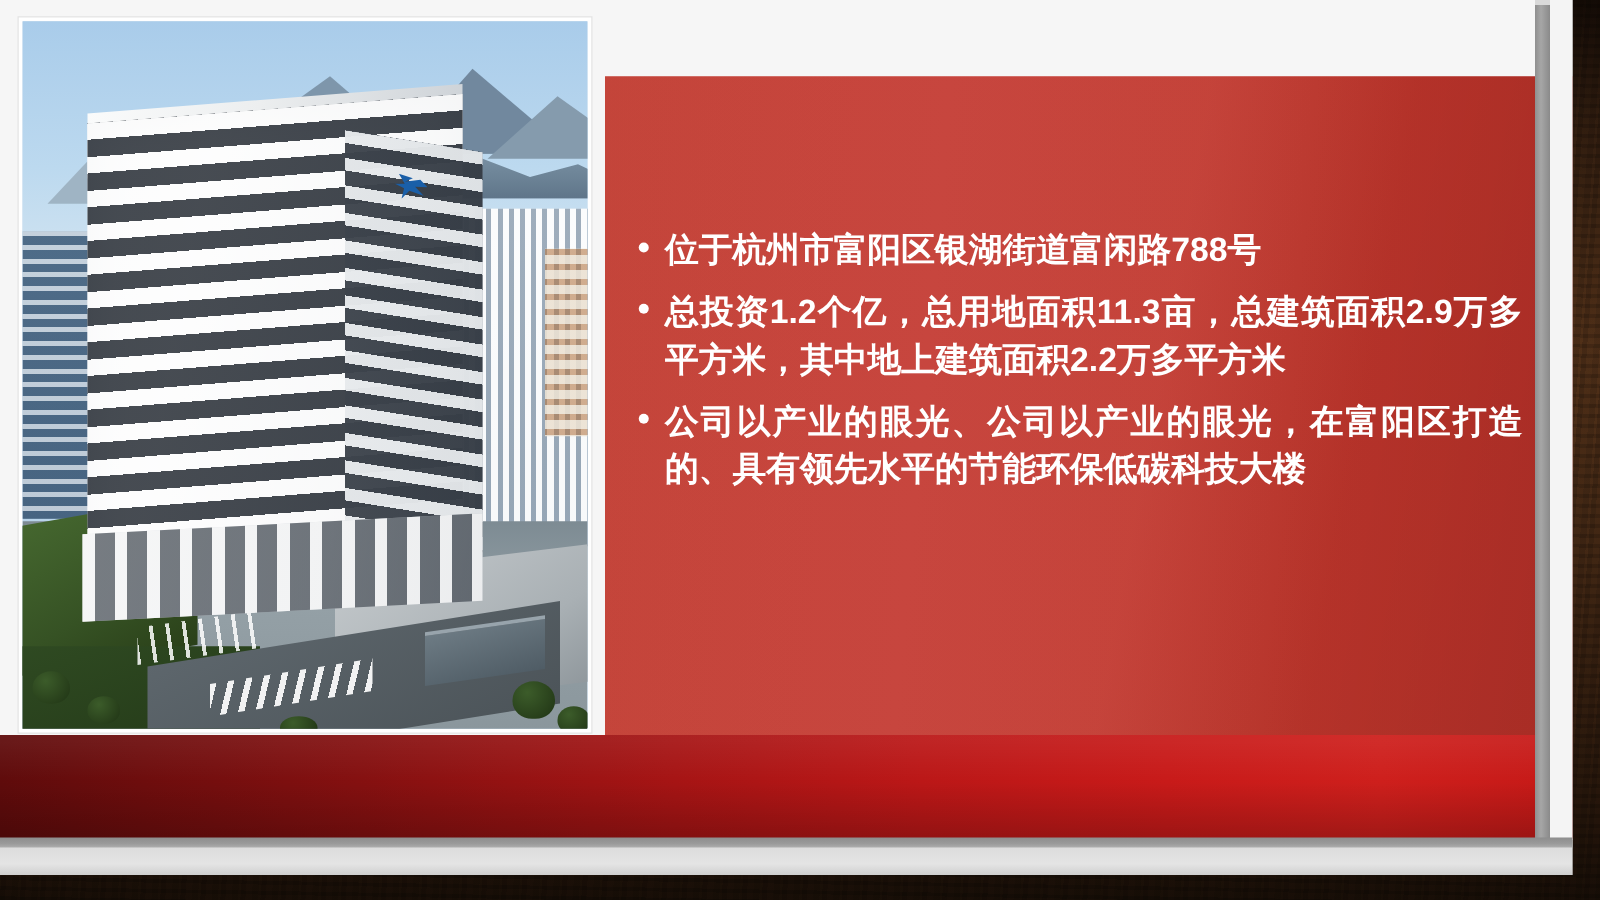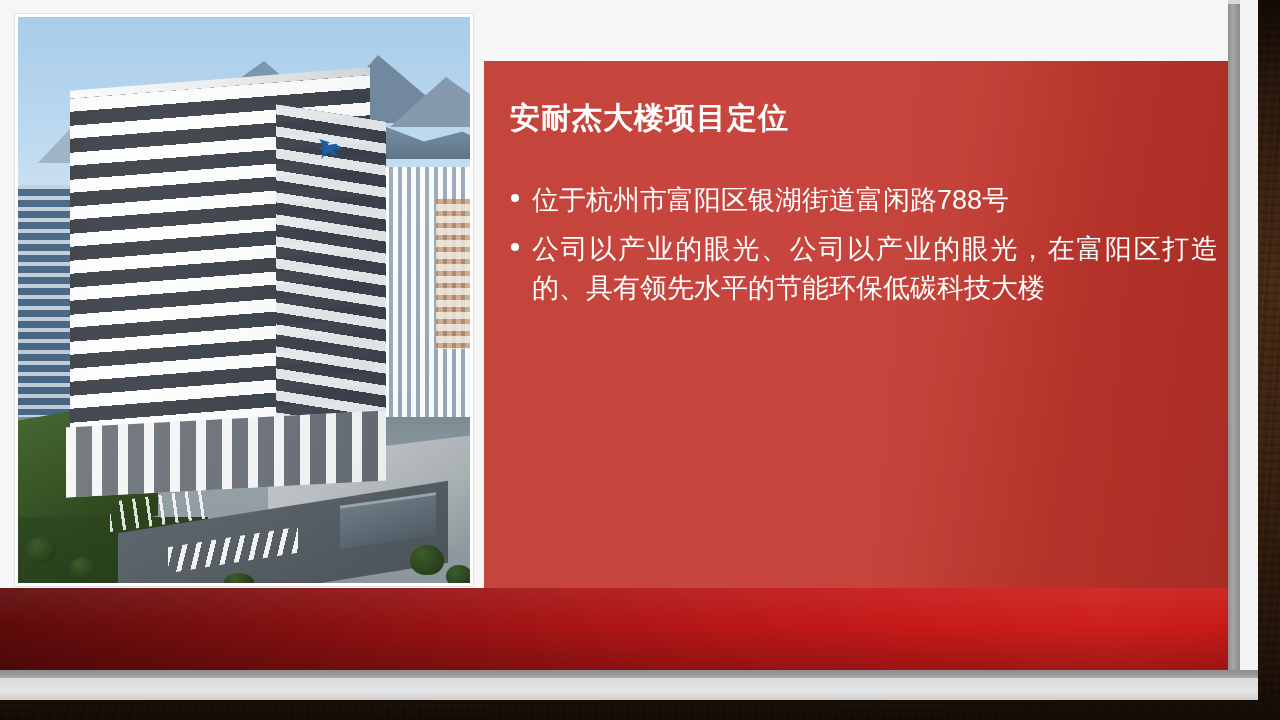--- a/index.html
+++ b/index.html
@@ -319,20 +319,21 @@
   }
 
   .bullets {
     position: absolute;
     left: 22px;
     top: 120px;
     width: 712px;
     margin: 0;
     padding: 0;
     list-style: none;
+    font-weight: bold;
   }
   .bullet {
     position: relative;
     color: #ffffff;
     font-size: 27px;
     line-height: 1.42;
     padding-left: 26px;
     margin-bottom: 11px;
     text-indent: 0;
   }
@@ -442,29 +443,32 @@
         <div class="ph-tree" style="left:52px;top:540px;width:26px;height:22px;"></div>
         <div class="ph-tree" style="left:392px;top:528px;width:34px;height:30px;"></div>
         <div class="ph-tree" style="left:428px;top:548px;width:26px;height:22px;"></div>
         <div class="ph-tree" style="left:206px;top:556px;width:30px;height:18px;"></div>
       </div>
     </div>
 
     <div class="red-panel">
       <div class="red-panel-sheen"></div>
 
-      <div class="panel-title">安耐杰大楼项目定位</div>
 
       <ul class="bullets">
         <li class="bullet">
           <span class="dot"></span>
           <span class="btext">位于杭州市富阳区银湖街道富闲路788号</span>
         </li>
         <li class="bullet">
           <span class="dot"></span>
+          <span class="btext">总投资1.2个亿，总用地面积11.3亩，总建筑面积2.9万多平方米，其中地上建筑面积2.2万多平方米</span>
+        </li>
+        <li class="bullet">
+          <span class="dot"></span>
           <span class="btext">公司以产业的眼光、公司以产业的眼光，在富阳区打造的、具有领先水平的节能环保低碳科技大楼</span>
         </li>
       </ul>
     </div>
 
     <div class="panel-right-fill"></div>
 
     <div class="bottom-band">
       <div class="bottom-band-inner"></div>
     </div>

